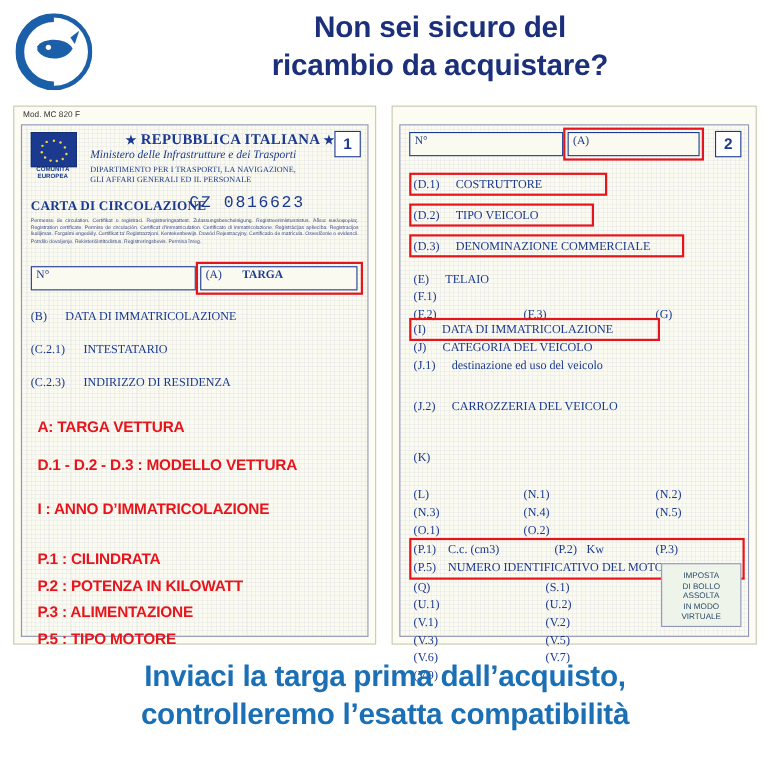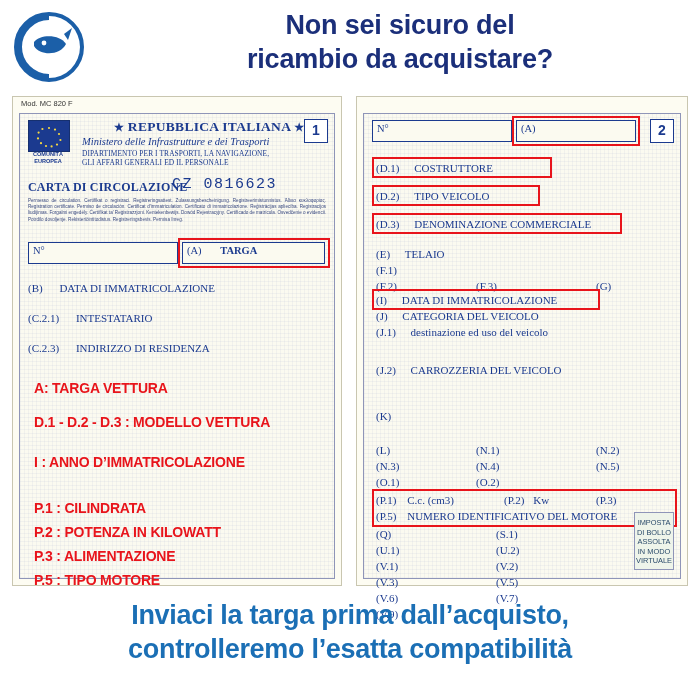--- a/index.html
+++ b/index.html
@@ -110,21 +110,21 @@
 
   
   .annot{
     position:absolute;left:14px;color:#e8141b;font-weight:bold;font-size:14px;
     font-family:"Liberation Sans",sans-serif;letter-spacing:-0.2px;
   }
 
   
   .rrow{position:absolute;font-size:11px;color:#1b3a8f;font-family:"Liberation Serif",serif;}
   .stamp{
-    position:absolute;right:6px;bottom:8px;width:40px;height:58px;
+    position:absolute;right:6px;bottom:8px;width:73px;height:58px;
     border:1px solid #8f95b8;background:#eef4ea;
     font-size:7.4px;color:#2a4a6a;text-align:center;line-height:9.5px;
     padding-top:5px;box-sizing:border-box;
   }
 </style>
 </head>
 <body>
 
 <div class="header">
   <div class="logo">

